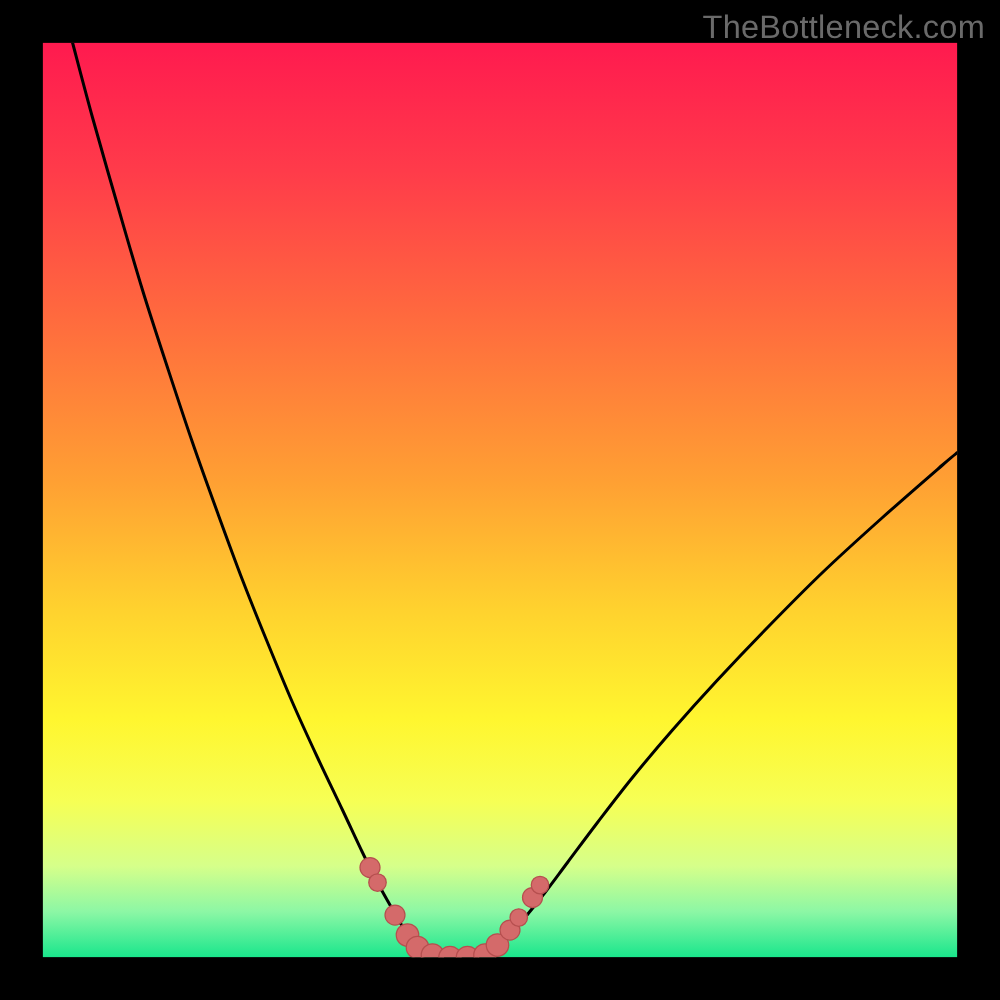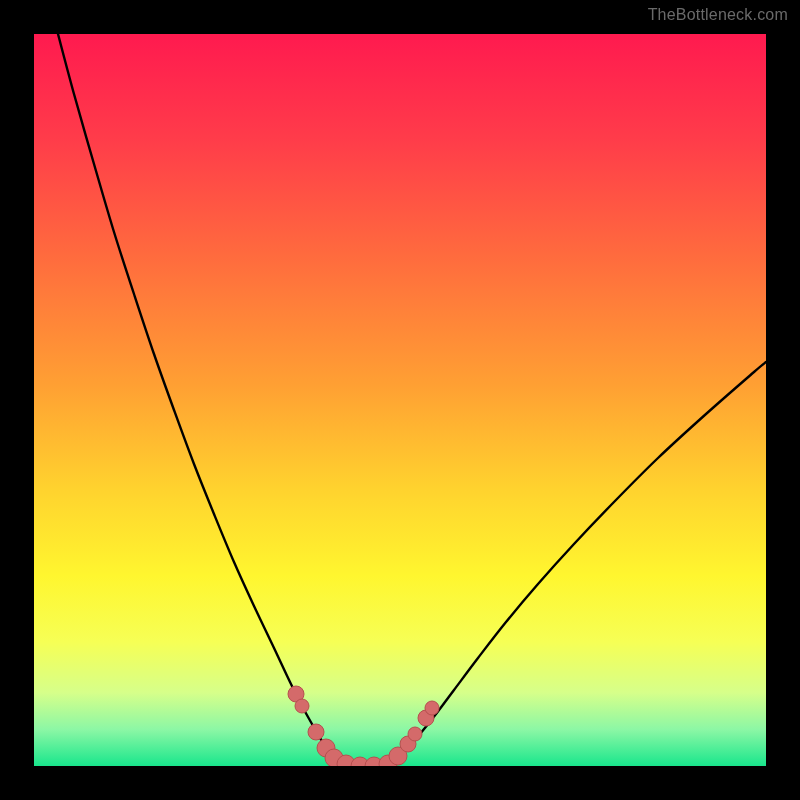--- a/index.html
+++ b/index.html
@@ -25,21 +25,21 @@
     top: 34px;
     width: 732px;
     height: 732px;
     overflow: hidden;
   }
   .watermark {
     position: absolute;
     top: 6px;
     right: 12px;
     color: #6a6a6a;
-    font-size: 16px;
+    font-size: 26px;
     font-weight: 500;
     letter-spacing: 0.2px;
     user-select: none;
   }
   svg { display: block; }
 </style>
 </head>
 <body>
 
 <div class="frame">

